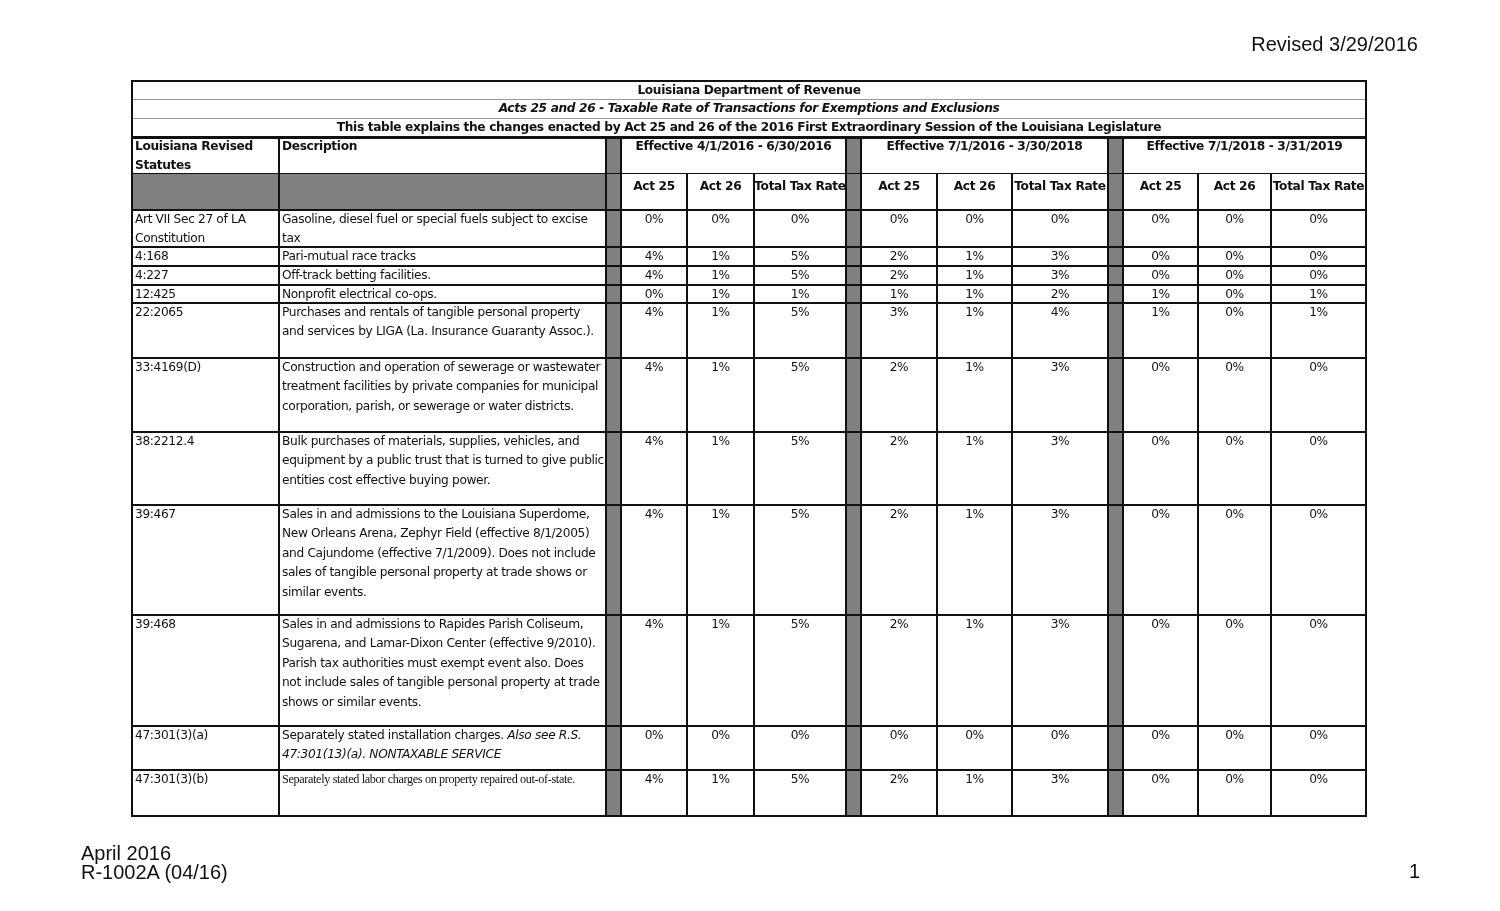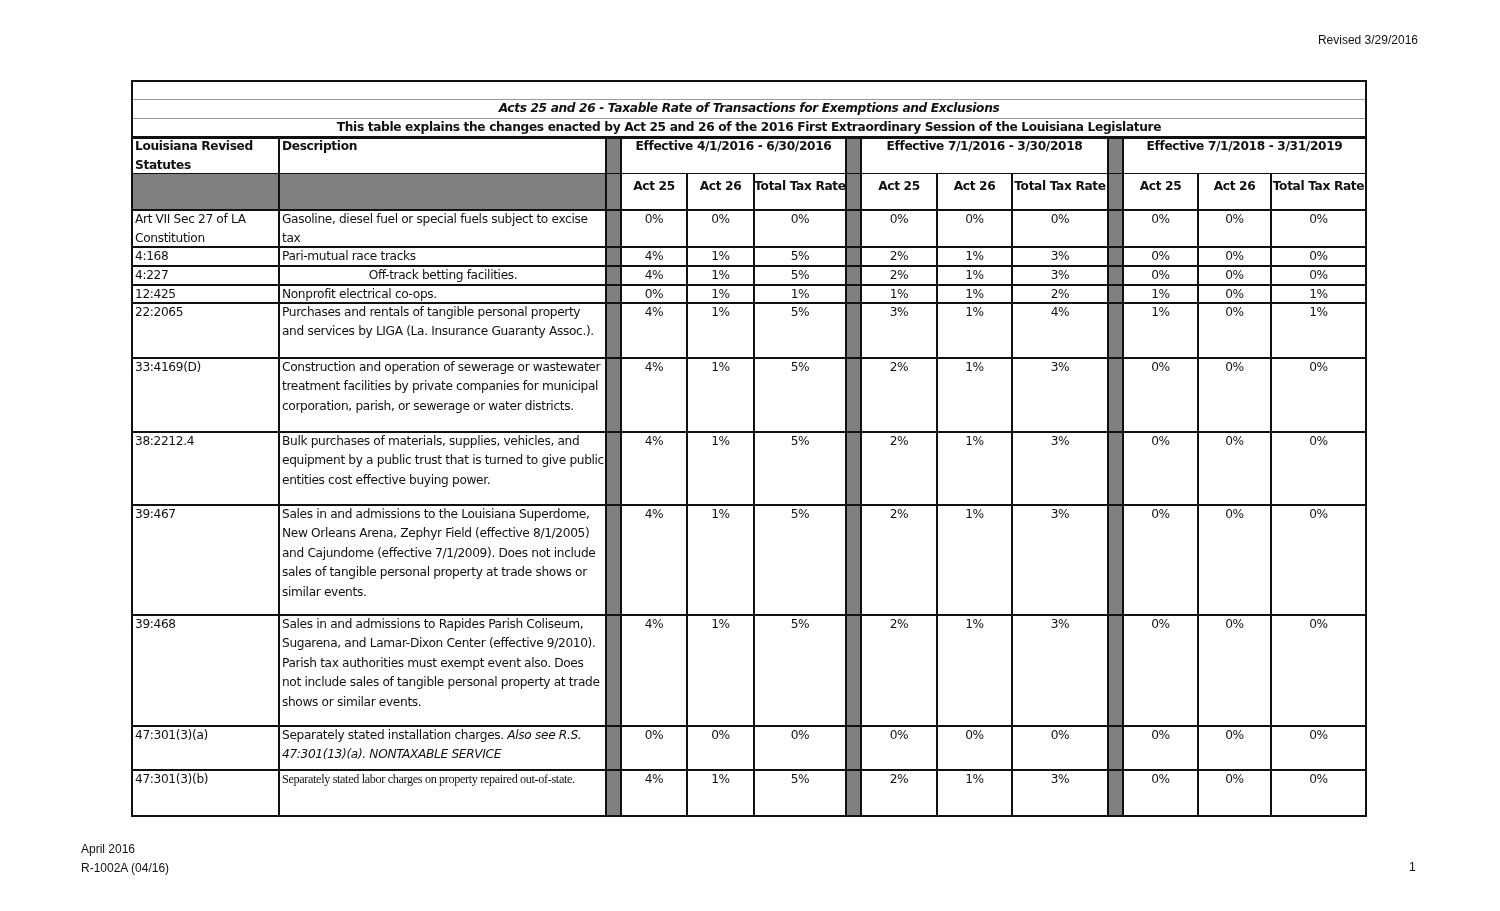--- a/index.html
+++ b/index.html
@@ -1,17 +1,17 @@
 <!DOCTYPE html>
 <html><head>
 <meta charset="utf-8">
 <style>
   html, body { margin:0; padding:0; background:#ffffff; }
   body { width:1500px; height:911px; position:relative; overflow:hidden; font-family:"Liberation Sans", sans-serif; color:#111; }
-  .hdr-text { position:absolute; font-family:"Liberation Sans", sans-serif; font-size:12px; color:#111; }
+  .hdr-text { position:absolute; font-family:"Liberation Sans", sans-serif; font-size:20px; color:#111; }
   #revised { right:82px; top:33px; }
   #footer-date { left:81px; top:842px;text-align:right; }
   #footer-form { left:81px; top:861px; }
   #page-num { left:1409px; top:860px; }
 
   #tbl { position:absolute; left:0; top:0; width:1500px; height:911px; }
   .cell { position:absolute; box-sizing:border-box; font-family:"DejaVu Sans", sans-serif; font-size:12.2px; line-height:19.4px; color:#111; overflow:hidden; letter-spacing:-0.35px; }
   .b { font-weight:bold; }
   .c { text-align:center; }
   .l { text-align:left; padding-left:3px; }
@@ -20,20 +20,21 @@
   .thin { position:absolute; background:#9a9a9a; }
   em { font-style:italic; }
 </style>
 </head>
 <body>
 
 <div class="hdr-text" id="revised">Revised 3/29/2016</div>
 
 <div id="tbl">
 
+  <div class="cell b c" style="left:132px;top:81px;width:1234px;height:19px;line-height:19px;">Louisiana Department of Revenue</div>
   <div class="cell b c" style="left:132px;top:99px;width:1234px;height:19px;line-height:19px;font-style:italic;">Acts 25 and 26 - Taxable Rate of Transactions for Exemptions and Exclusions</div>
   <div class="cell b c" style="left:132px;top:118px;width:1234px;height:19px;line-height:19px;">This table explains the changes enacted by Act 25 and 26 of the  2016 First Extraordinary Session of the Louisiana Legislature</div>
 
   <div class="cell b l" style="left:132px;top:137px;width:147px;height:37px;">Louisiana Revised Statutes</div>
   <div class="cell b l" style="left:279px;top:137px;width:327px;height:37px;">Description</div>
   <div class="cell b c" style="left:621px;top:137px;width:225px;height:20px;">Effective 4/1/2016 - 6/30/2016</div>
   <div class="cell b c" style="left:861px;top:137px;width:247px;height:20px;">Effective 7/1/2016 - 3/30/2018</div>
   <div class="cell b c" style="left:1123px;top:137px;width:243px;height:20px;">Effective 7/1/2018 - 3/31/2019</div>
 
   <div class="gray" style="left:132px;top:174px;width:489px;height:36px;"></div>
@@ -76,21 +77,21 @@
         <div class="cell c" style="left: 754px; top: 247px; width: 92px; height: 19px;">5%</div>
         <div class="cell c" style="left: 861px; top: 247px; width: 76px; height: 19px;">2%</div>
         <div class="cell c" style="left: 937px; top: 247px; width: 75px; height: 19px;">1%</div>
         <div class="cell c" style="left: 1012px; top: 247px; width: 96px; height: 19px;">3%</div>
         <div class="cell c" style="left: 1123px; top: 247px; width: 75px; height: 19px;">0%</div>
         <div class="cell c" style="left: 1198px; top: 247px; width: 73px; height: 19px;">0%</div>
         <div class="cell c" style="left: 1271px; top: 247px; width: 95px; height: 19px;">0%</div>
       </div>
       <div>
         <div class="cell l" style="left: 132px; top: 266px; width: 147px; height: 19px;">4:227</div>
-        <div class="cell l" style="left: 279px; top: 266px; width: 327px; height: 19px; padding-right: 2px; text-align: center;"><span>Off-track betting facilities.</span></div>
+        <div class="cell l" style="left: 279px; top: 266px; width: 327px; height: 19px; padding-right: 2px;"><span>Off-track betting facilities.</span></div>
         <div class="cell c" style="left: 621px; top: 266px; width: 66px; height: 19px;">4%</div>
         <div class="cell c" style="left: 687px; top: 266px; width: 67px; height: 19px;">1%</div>
         <div class="cell c" style="left: 754px; top: 266px; width: 92px; height: 19px;">5%</div>
         <div class="cell c" style="left: 861px; top: 266px; width: 76px; height: 19px;">2%</div>
         <div class="cell c" style="left: 937px; top: 266px; width: 75px; height: 19px;">1%</div>
         <div class="cell c" style="left: 1012px; top: 266px; width: 96px; height: 19px;">3%</div>
         <div class="cell c" style="left: 1123px; top: 266px; width: 75px; height: 19px;">0%</div>
         <div class="cell c" style="left: 1198px; top: 266px; width: 73px; height: 19px;">0%</div>
         <div class="cell c" style="left: 1271px; top: 266px; width: 95px; height: 19px;">0%</div>
       </div>

